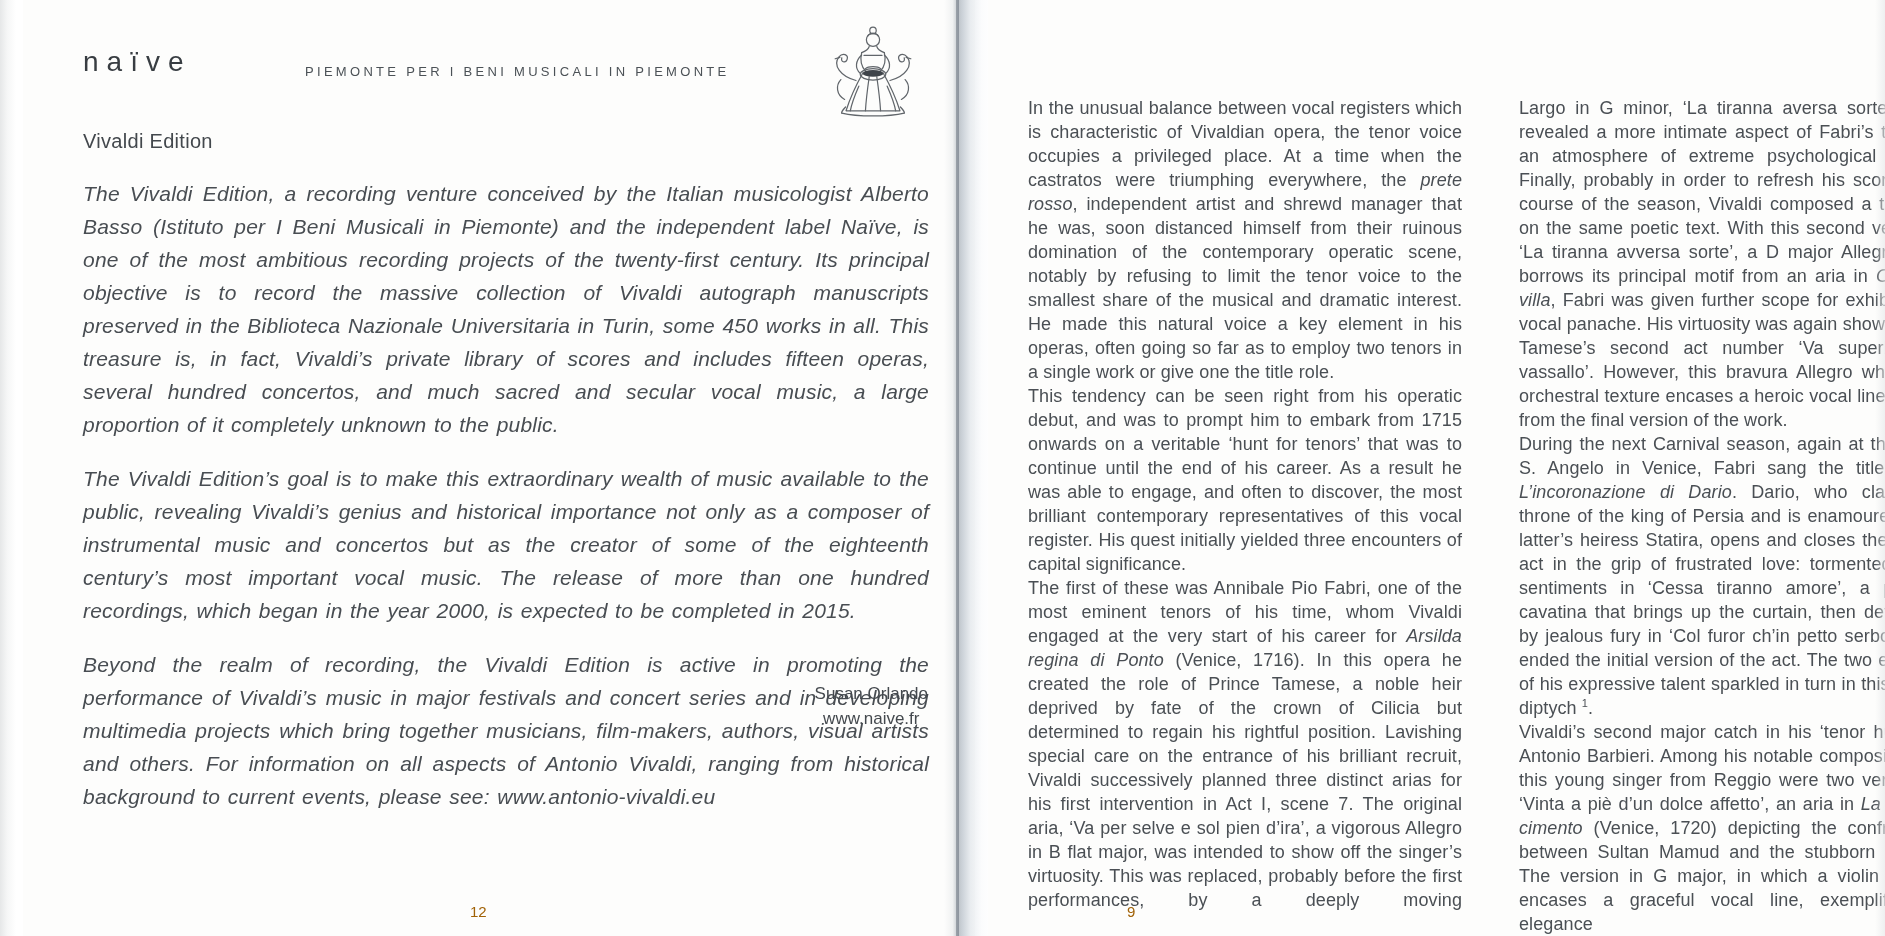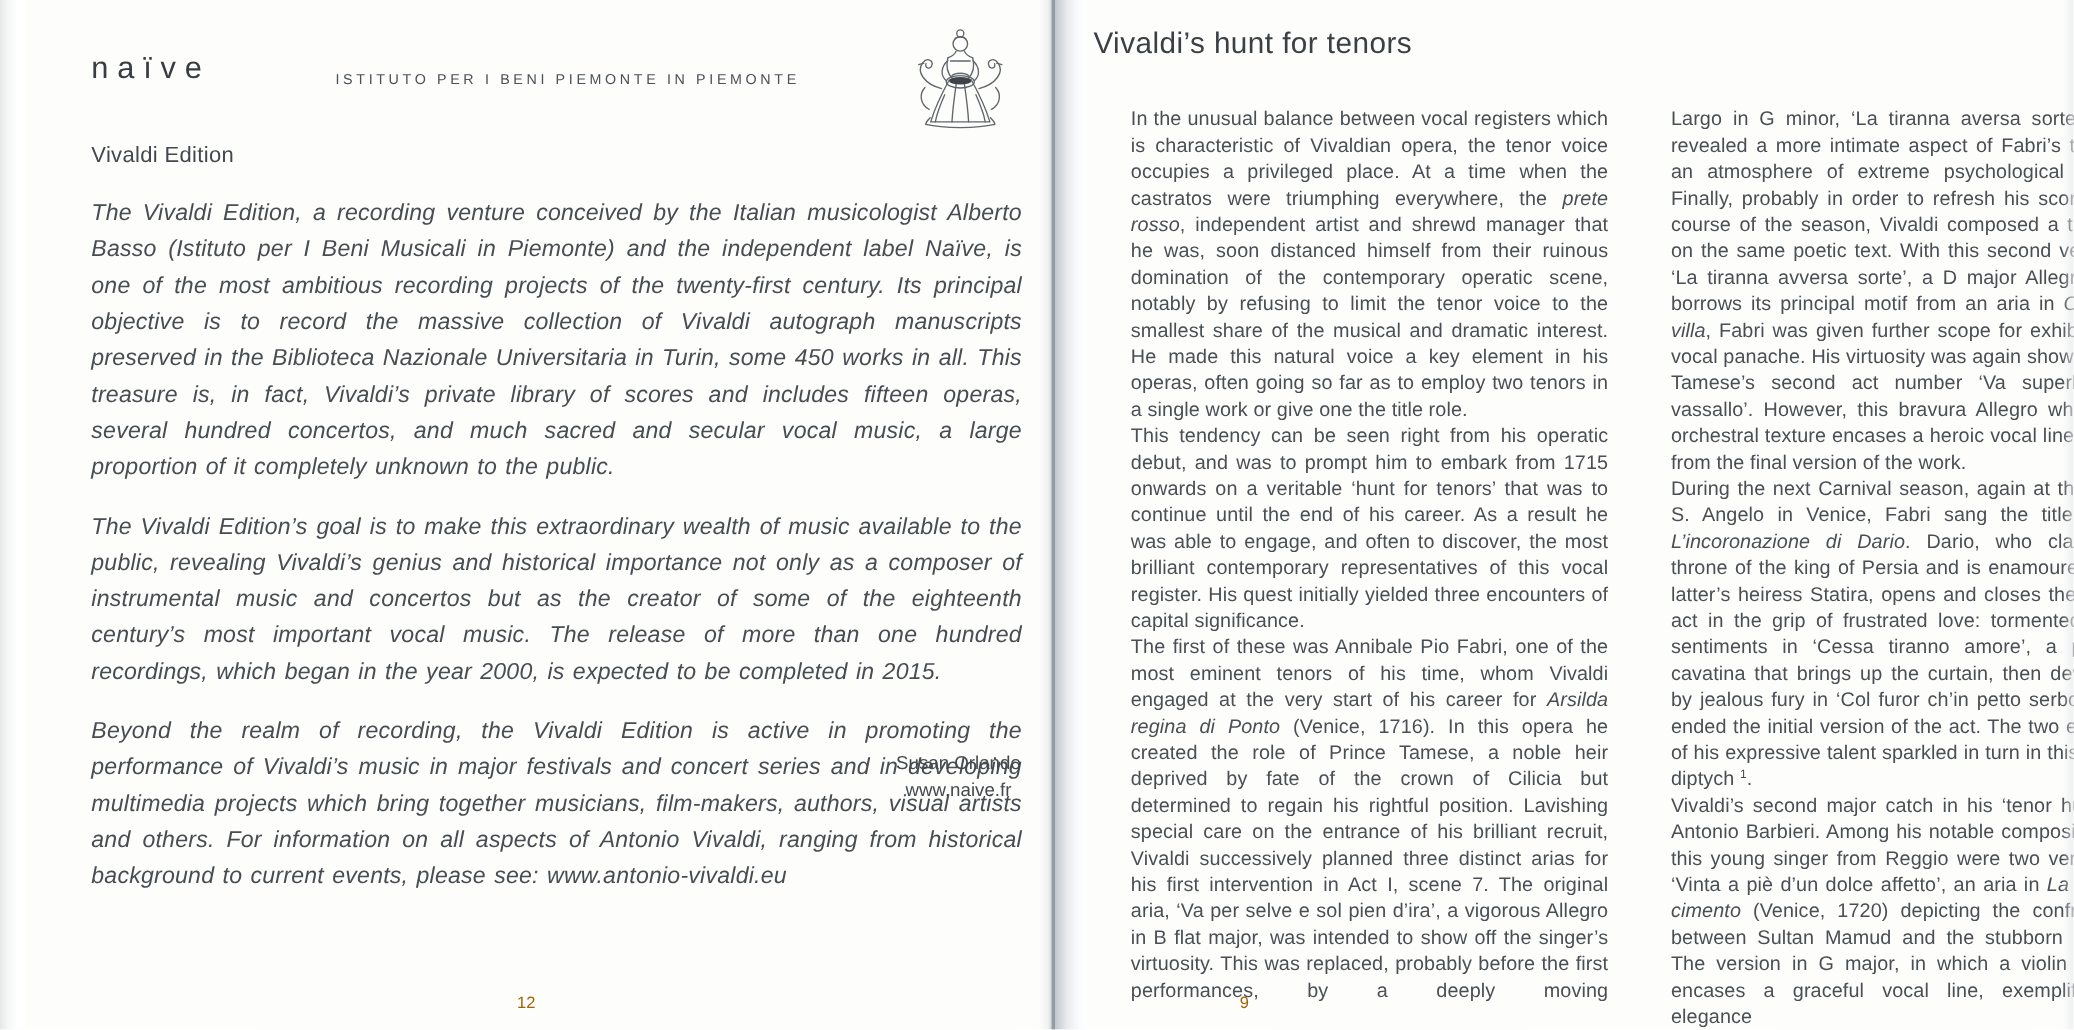--- a/index.html
+++ b/index.html
@@ -105,21 +105,21 @@
   .col i { font-style: italic; }
   .col sup { font-size: 11px; line-height: 0; vertical-align: super; }
 </style>
 </head>
 <body>
 
 <div class="edge-left"></div>
 
 <section class="page page-left">
   <div class="brand">naïve</div>
-  <div class="institute">ISTITUTO PER I BENI PIEMONTE IN PIEMONTE</div>
+  <div class="institute">PIEMONTE PER I BENI MUSICALI IN PIEMONTE</div>
 
   <div class="emblem">
     <svg viewBox="0 0 110 110" fill="none" stroke="#61666b" stroke-width="1.3" stroke-linecap="round" stroke-linejoin="round">
 
       <circle cx="55" cy="21" r="7"></circle>
       <circle cx="55" cy="11" r="3.4"></circle>
       <path d="M49.5,17 C51,13.5 59,13.5 60.5,17"></path>
 
       <path d="M51,28 C50,31 47,33 43,34.5"></path>
       <path d="M59,28 C60,31 63,33 67,34.5"></path>
@@ -165,21 +165,20 @@
     <div>Susan Orlando</div>
     <div>www.naive.fr</div>
   </div>
 
   <div class="pagenum pagenum-left">12</div>
 </section>
 
 <div class="gutter"></div>
 
 <section class="page page-right">
-  <h1 class="article-title">Vivaldi’s hunt for tenors</h1>
 
   <div class="cols">
     <div class="col" id="col-0">
         <p><span>In the unusual balance between vocal registers which is characteristic of Vivaldian opera, the tenor voice occupies a privileged place. At a time when the castratos were triumphing everywhere, the </span><i>prete rosso</i><span>, independent artist and shrewd manager that he was, soon distanced himself from their ruinous domination of the contemporary operatic scene, notably by refusing to limit the tenor voice to the smallest share of the musical and dramatic interest. He made this natural voice a key element in his operas, often going so far as to employ two tenors in a single work or give one the title role.</span></p>
         <p><span>This tendency can be seen right from his operatic debut, and was to prompt him to embark from 1715 onwards on a veritable ‘hunt for tenors’ that was to continue until the end of his career. As a result he was able to engage, and often to discover, the most brilliant contemporary representatives of this vocal register. His quest initially yielded three encounters of capital significance.</span></p>
         <p class="cont"><span>The first of these was Annibale Pio Fabri, one of the most eminent tenors of his time, whom Vivaldi engaged at the very start of his career for </span><i>Arsilda regina di Ponto</i><span> (Venice, 1716). In this opera he created the role of Prince Tamese, a noble heir deprived by fate of the crown of Cilicia but determined to regain his rightful position. Lavishing special care on the entrance of his brilliant recruit, Vivaldi successively planned three distinct arias for his first intervention in Act I, scene 7. The original aria, ‘Va per selve e sol pien d’ira’, a vigorous Allegro in B flat major, was intended to show off the singer’s virtuosity. This was replaced, probably before the first performances, by a deeply moving</span></p>
       </div>
     <div class="col" id="col-1">
         <p><span>Largo in G minor, ‘La tiranna aversa sorte’, which revealed a more intimate aspect of Fabri’s talent, in an atmosphere of extreme psychological tension. Finally, probably in order to refresh his score in the course of the season, Vivaldi composed a third aria on the same poetic text. With this second version of ‘La tiranna avversa sorte’, a D major Allegro which borrows its principal motif from an aria in </span><i>Ottone in villa</i><span>, Fabri was given further scope for exhibiting his vocal panache. His virtuosity was again showcased in Tamese’s second act number ‘Va superbo quel vassallo’. However, this bravura Allegro whose rich orchestral texture encases a heroic vocal line was cut from the final version of the work.</span></p>
         <p><span>During the next Carnival season, again at the Teatro S. Angelo in Venice, Fabri sang the title role in </span><i>L’incoronazione di Dario</i><span>. Dario, who claims the throne of the king of Persia and is enamoured of the latter’s heiress Statira, opens and closes the second act in the grip of frustrated love: tormented by his sentiments in ‘Cessa tiranno amore’, a poignant cavatina that brings up the curtain, then devastated by jealous fury in ‘Col furor ch’in petto serbo’, which ended the initial version of the act. The two extremes of his expressive talent sparkled in turn in this brilliant diptych </span><sup>1</sup><span>.</span></p>

